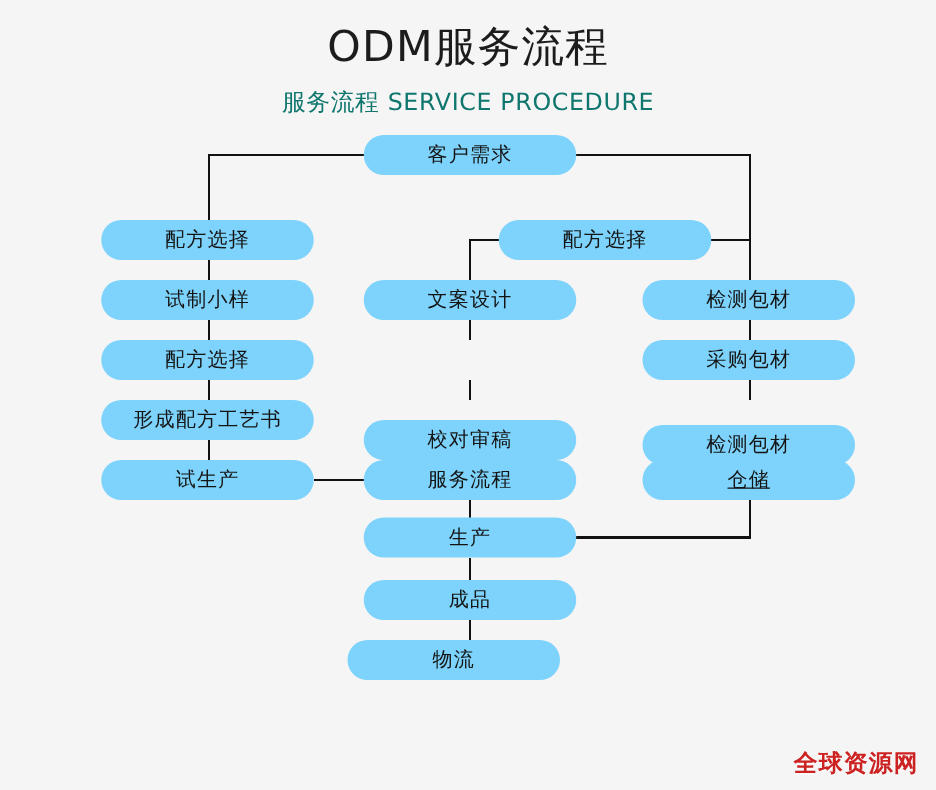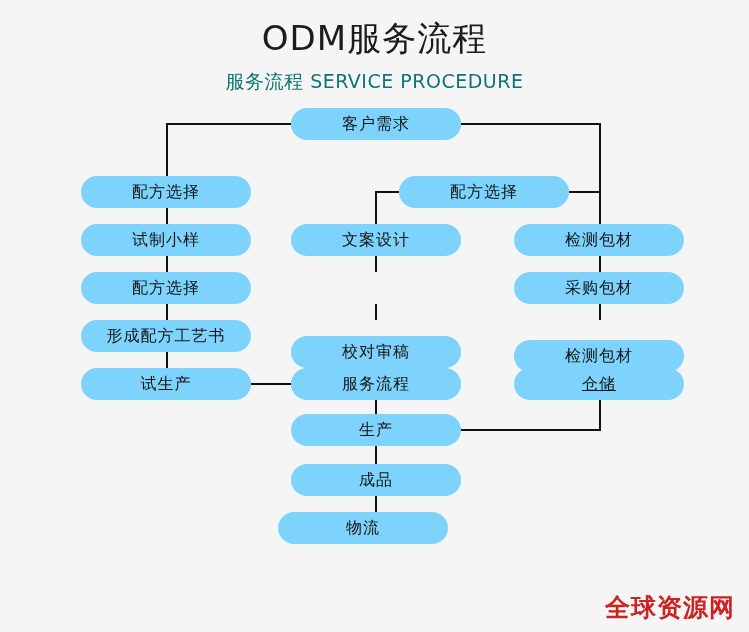--- a/index.html
+++ b/index.html
@@ -72,21 +72,21 @@
     color: #141414;
     white-space: nowrap;
     letter-spacing: 1px;
   }
 
   
   .watermark {
     position: absolute;
     right: 14px;
     bottom: 8px;
-    font-size: 25px;
+    font-size: 19px;
     font-weight: 700;
     color: #cc2222;
     letter-spacing: 1px;
     text-shadow: 0 1px 0 rgba(255,255,255,0.6);
   }
 </style>
 </head>
 <body>
 
 <div id="canvas">

